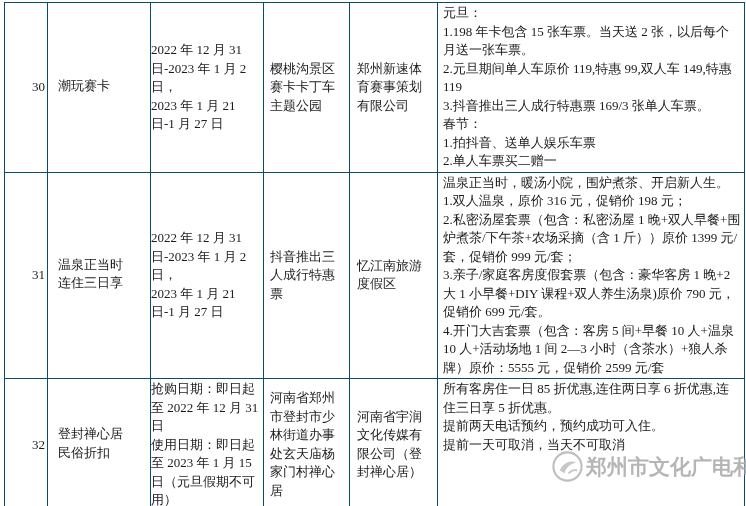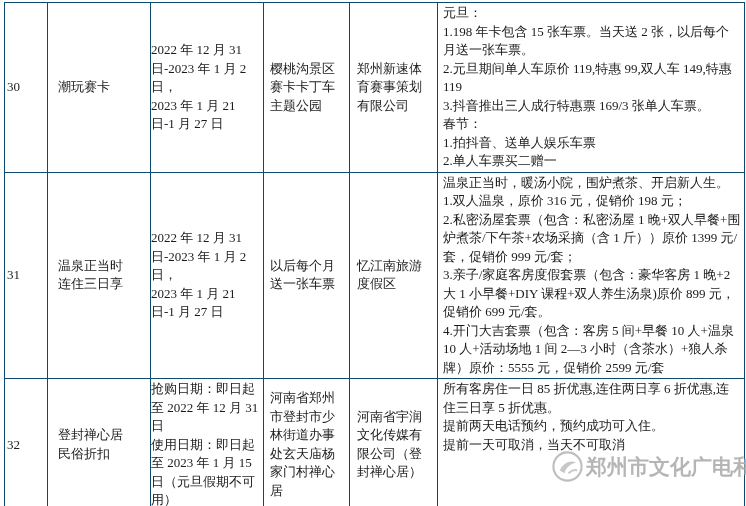--- a/index.html
+++ b/index.html
@@ -31,22 +31,22 @@
   tr.r2 { height: 128px; }
   td.c {
     border: 1px solid #0c4a6e;
     font-size: 13px;
     line-height: 18.5px;
     vertical-align: middle;
     white-space: pre-line;
     padding: 1px 3px;
     overflow: hidden;
   }
-  td.num  { text-align: left; padding: 12px 2px; margin-left: 33px; }
-  td.name { padding-left: 10px; padding-right: 4px; }
+  td.num  { text-align: right; padding: 12px 2px; margin-left: 33px; }
+  td.name { padding-left: 10px; padding-right: 4px; font-family: Liberation Mono, monospace; }
   td.date { padding-left: 0; padding-right: 2px; }
   td.place{ padding-left: 6px; padding-right: 14px; }
   td.org  { padding-left: 7px; padding-right: 12px; }
   td.details {
     vertical-align: top;
     padding: 1px 3px 1px 5px;
   }
   .watermark {
     position: absolute;
     left: 551px;
@@ -96,26 +96,26 @@
 春节：
 1.拍抖音、送单人娱乐车票
 2.单人车票买二赠一</td>
       </tr>
       <tr class="r1">
         <td class="c num">31</td>
         <td class="c name">温泉正当时
 连住三日享</td>
         <td class="c date">2022 年 12 月 31 日-2023 年 1 月 2 日，
 2023 年 1 月 21 日-1 月 27 日</td>
-        <td class="c place">以后每个月送一张车票</td>
+        <td class="c place">抖音推出三人成行特惠票</td>
         <td class="c org">忆江南旅游度假区</td>
         <td class="c details">温泉正当时，暖汤小院，围炉煮茶、开启新人生。
 1.双人温泉，原价 316 元，促销价 198 元；
 2.私密汤屋套票（包含：私密汤屋 1 晚+双人早餐+围炉煮茶/下午茶+农场采摘（含 1 斤））原价 1399 元/套，促销价 999 元/套；
-3.亲子/家庭客房度假套票（包含：豪华客房 1 晚+2 大 1 小早餐+DIY 课程+双人养生汤泉)原价 899 元，促销价 699 元/套。
+3.亲子/家庭客房度假套票（包含：豪华客房 1 晚+2 大 1 小早餐+DIY 课程+双人养生汤泉)原价 790 元，促销价 699 元/套。
 4.开门大吉套票（包含：客房 5 间+早餐 10 人+温泉 10 人+活动场地 1 间 2—3 小时（含茶水）+狼人杀牌）原价：5555 元，促销价 2599 元/套</td>
       </tr>
       <tr class="r2">
         <td class="c num">32</td>
         <td class="c name">登封禅心居
 民俗折扣</td>
         <td class="c date">抢购日期：即日起至 2022 年 12 月 31 日
 使用日期：即日起至 2023 年 1 月 15 日（元旦假期不可用）</td>
         <td class="c place">河南省郑州市登封市少林街道办事处玄天庙杨家门村禅心居</td>
         <td class="c org">河南省宇润文化传媒有限公司（登封禅心居）</td>

